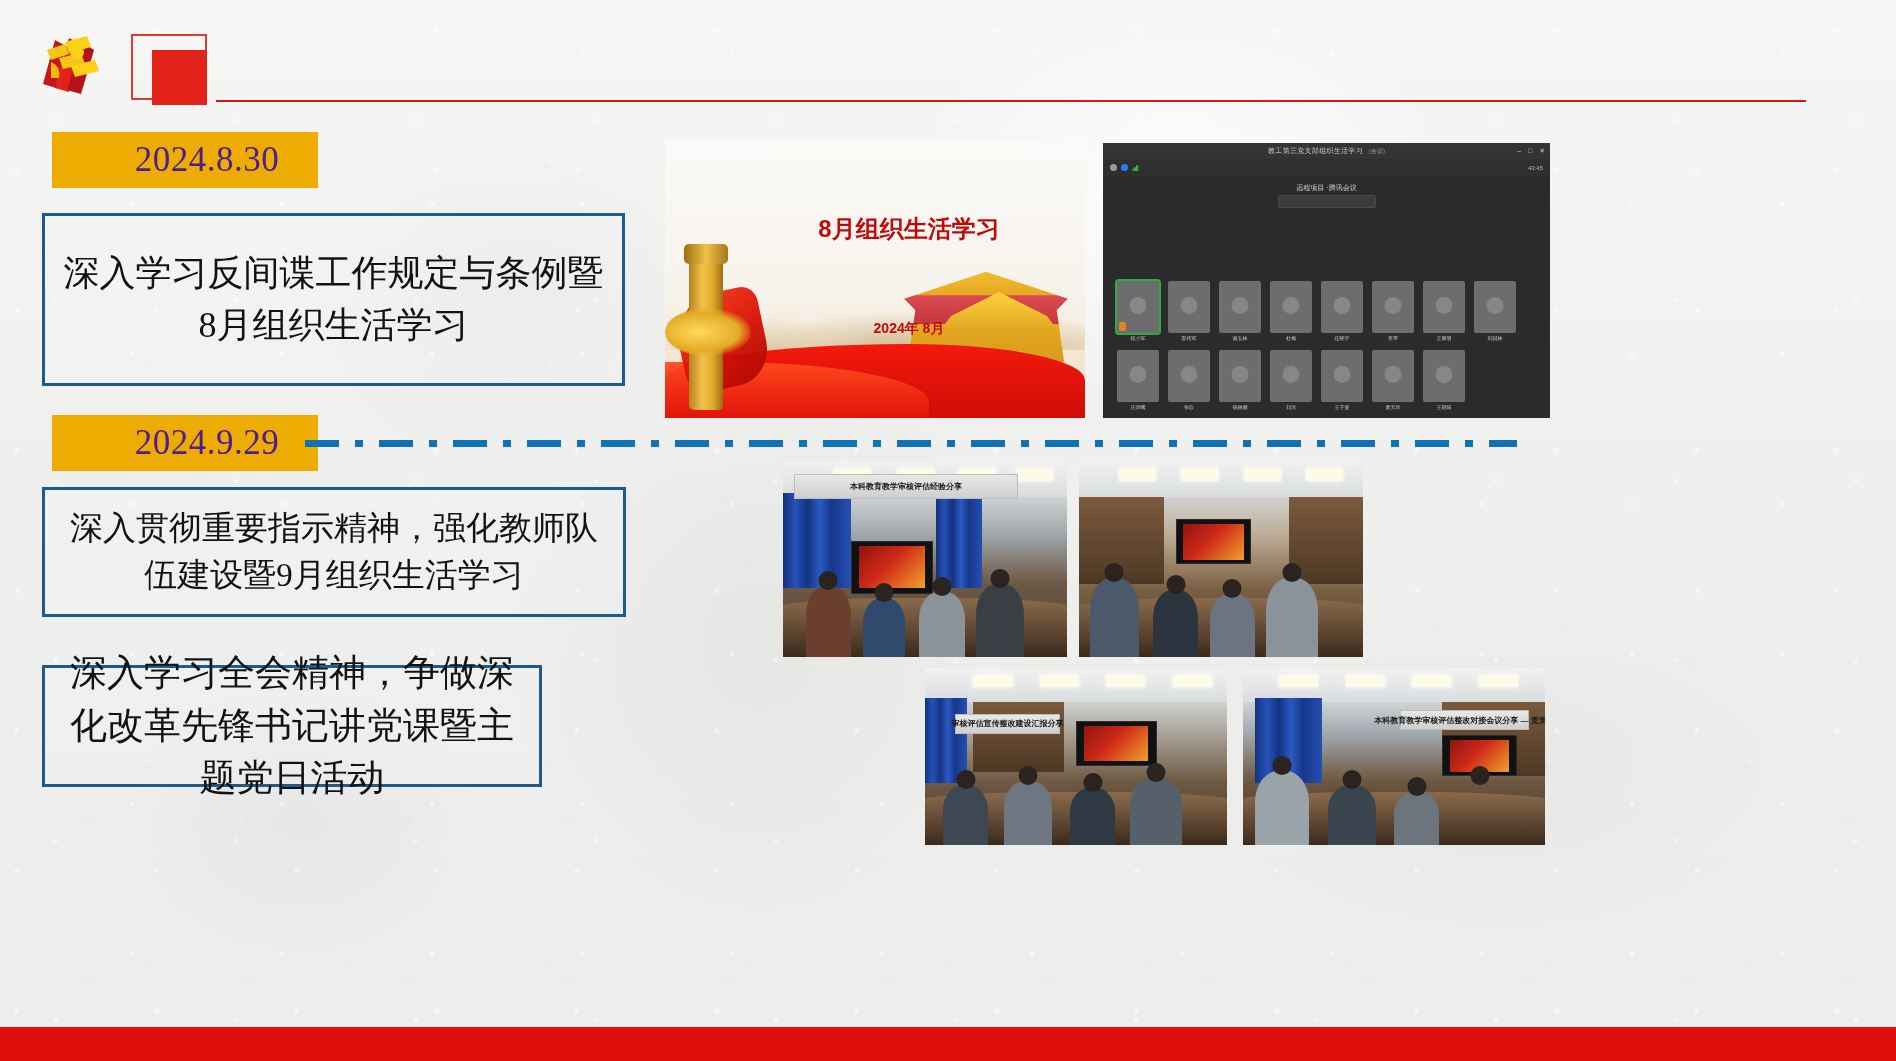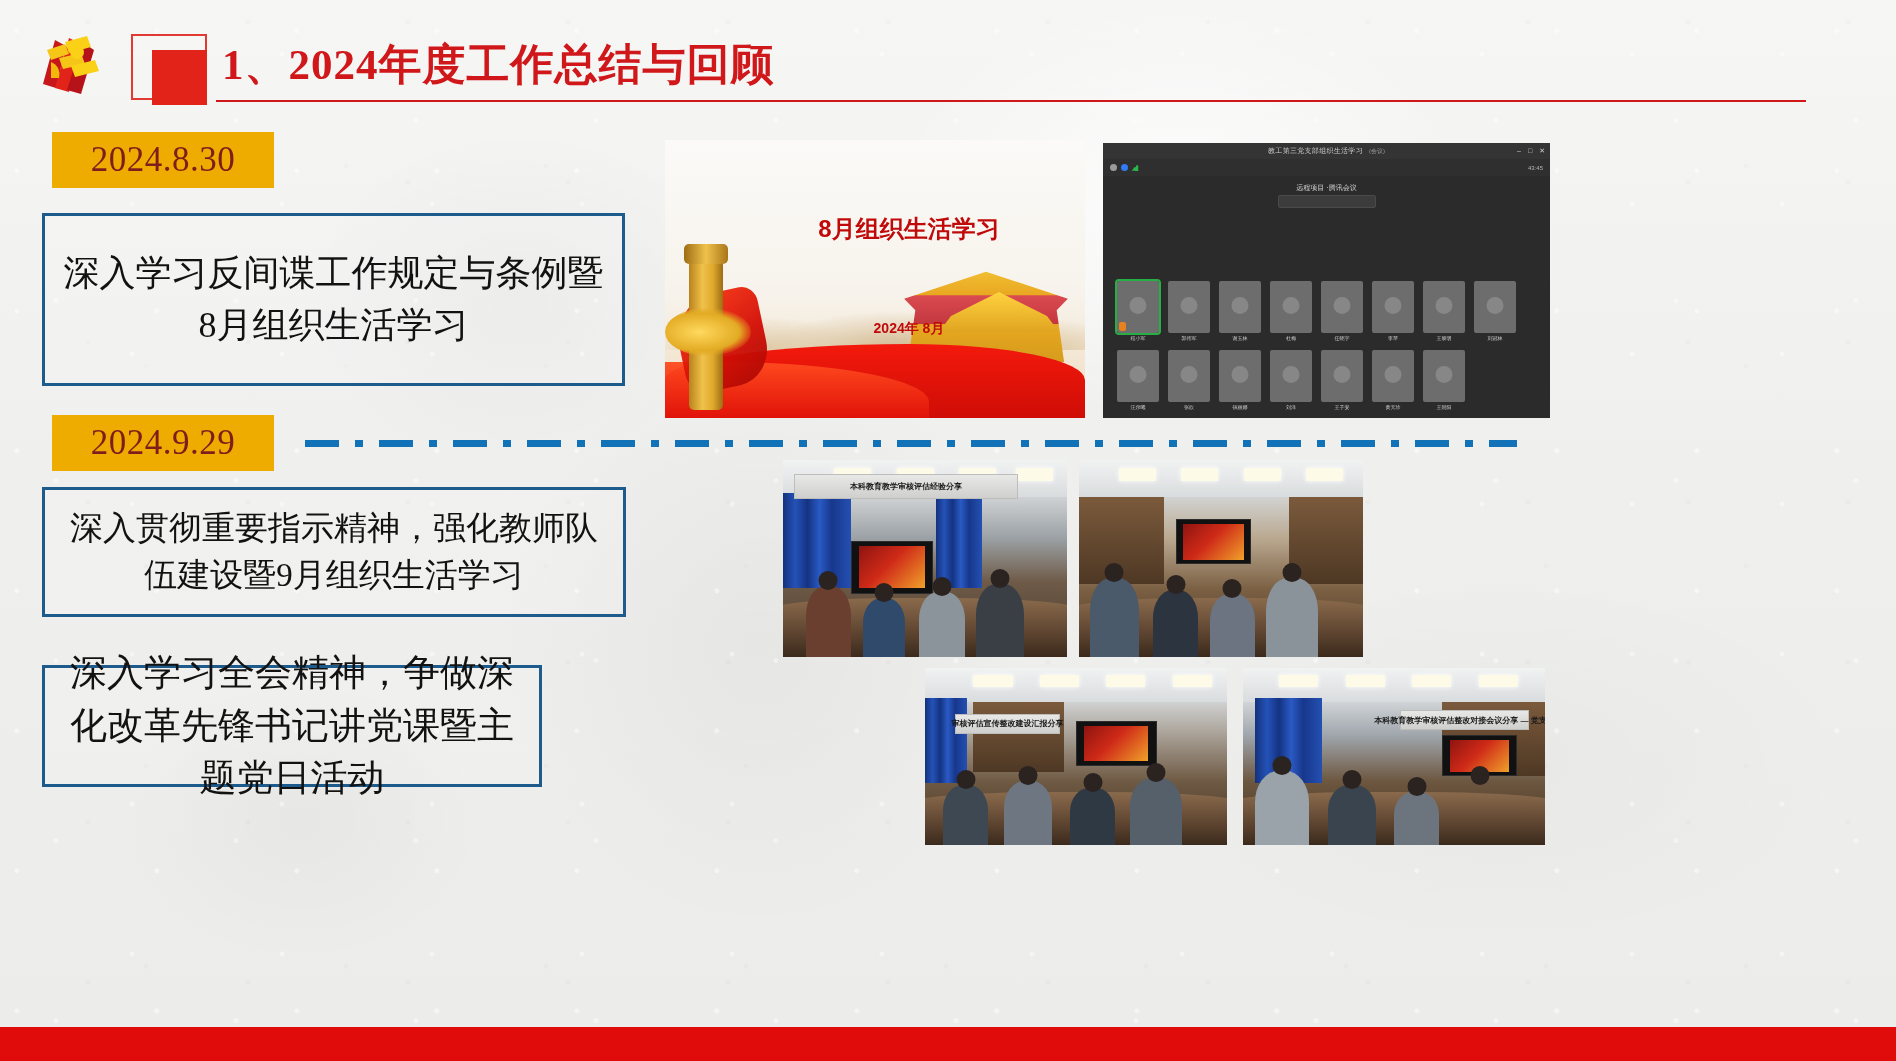--- a/index.html
+++ b/index.html
@@ -44,22 +44,22 @@
     font-family:"Liberation Serif",serif;
     font-size:43px;font-weight:bold;color:#d0171a;
     letter-spacing:1px;white-space:nowrap;
   }
   .header-rule{position:absolute;left:216px;top:100px;width:1590px;height:2px;background:#d0171a;}
 
   
   .date-badge{
     position:absolute;background:#eeab00;
     display:flex;align-items:center;justify-content:center;
-    color:#7f1d1d;font-family:"Liberation Serif",serif;
-    font-size:35px;font-weight:normal;letter-spacing:.5px;
+    color:#4c1d95;font-family:"Liberation Serif",serif;
+    font-size:35px;font-weight:normal;letter-spacing:.5px;padding-left:44px;
   }
   #badge1{left:52px;top:132px;width:222px;height:56px;}
   #badge2{left:52px;top:415px;width:222px;height:56px;}
 
   
   .divider{
     position:absolute;left:305px;top:440px;width:1212px;height:7px;
     background-image:repeating-linear-gradient(to right,
       #1272b8 0px,#1272b8 34px, transparent 34px, transparent 50px,
       #1272b8 50px,#1272b8 58px, transparent 58px, transparent 74px);
@@ -252,21 +252,20 @@
       <path d="M34 36 L56 31 L60 42 L38 47 Z" fill="#f5c518"></path>
       <path d="M46 44 L70 38 L74 49 L50 55 Z" fill="#fbd117"></path>
       <path d="M26 40 Q36 44 34 56 L26 56 Z" fill="#f0b90b"></path>
       <circle cx="52" cy="30" r="7" fill="#fbd117"></circle>
     </g>
   </svg>
 
   <div class="sq-outline"></div>
   <div class="sq-solid"></div>
 
-  <div class="header-title">1、2024年度工作总结与回顾</div>
   <div class="header-rule"></div>
 </div>
 
 <div class="date-badge" id="badge1">2024.8.30</div>
 <div class="txtbox" id="box1">深入学习反间谍工作规定与条例暨8月组织生活学习</div>
 
 <div class="date-badge" id="badge2">2024.9.29</div>
 <div class="divider"></div>
 
 <div class="txtbox" id="box2">深入贯彻重要指示精神，强化教师队伍建设暨9月组织生活学习</div>

